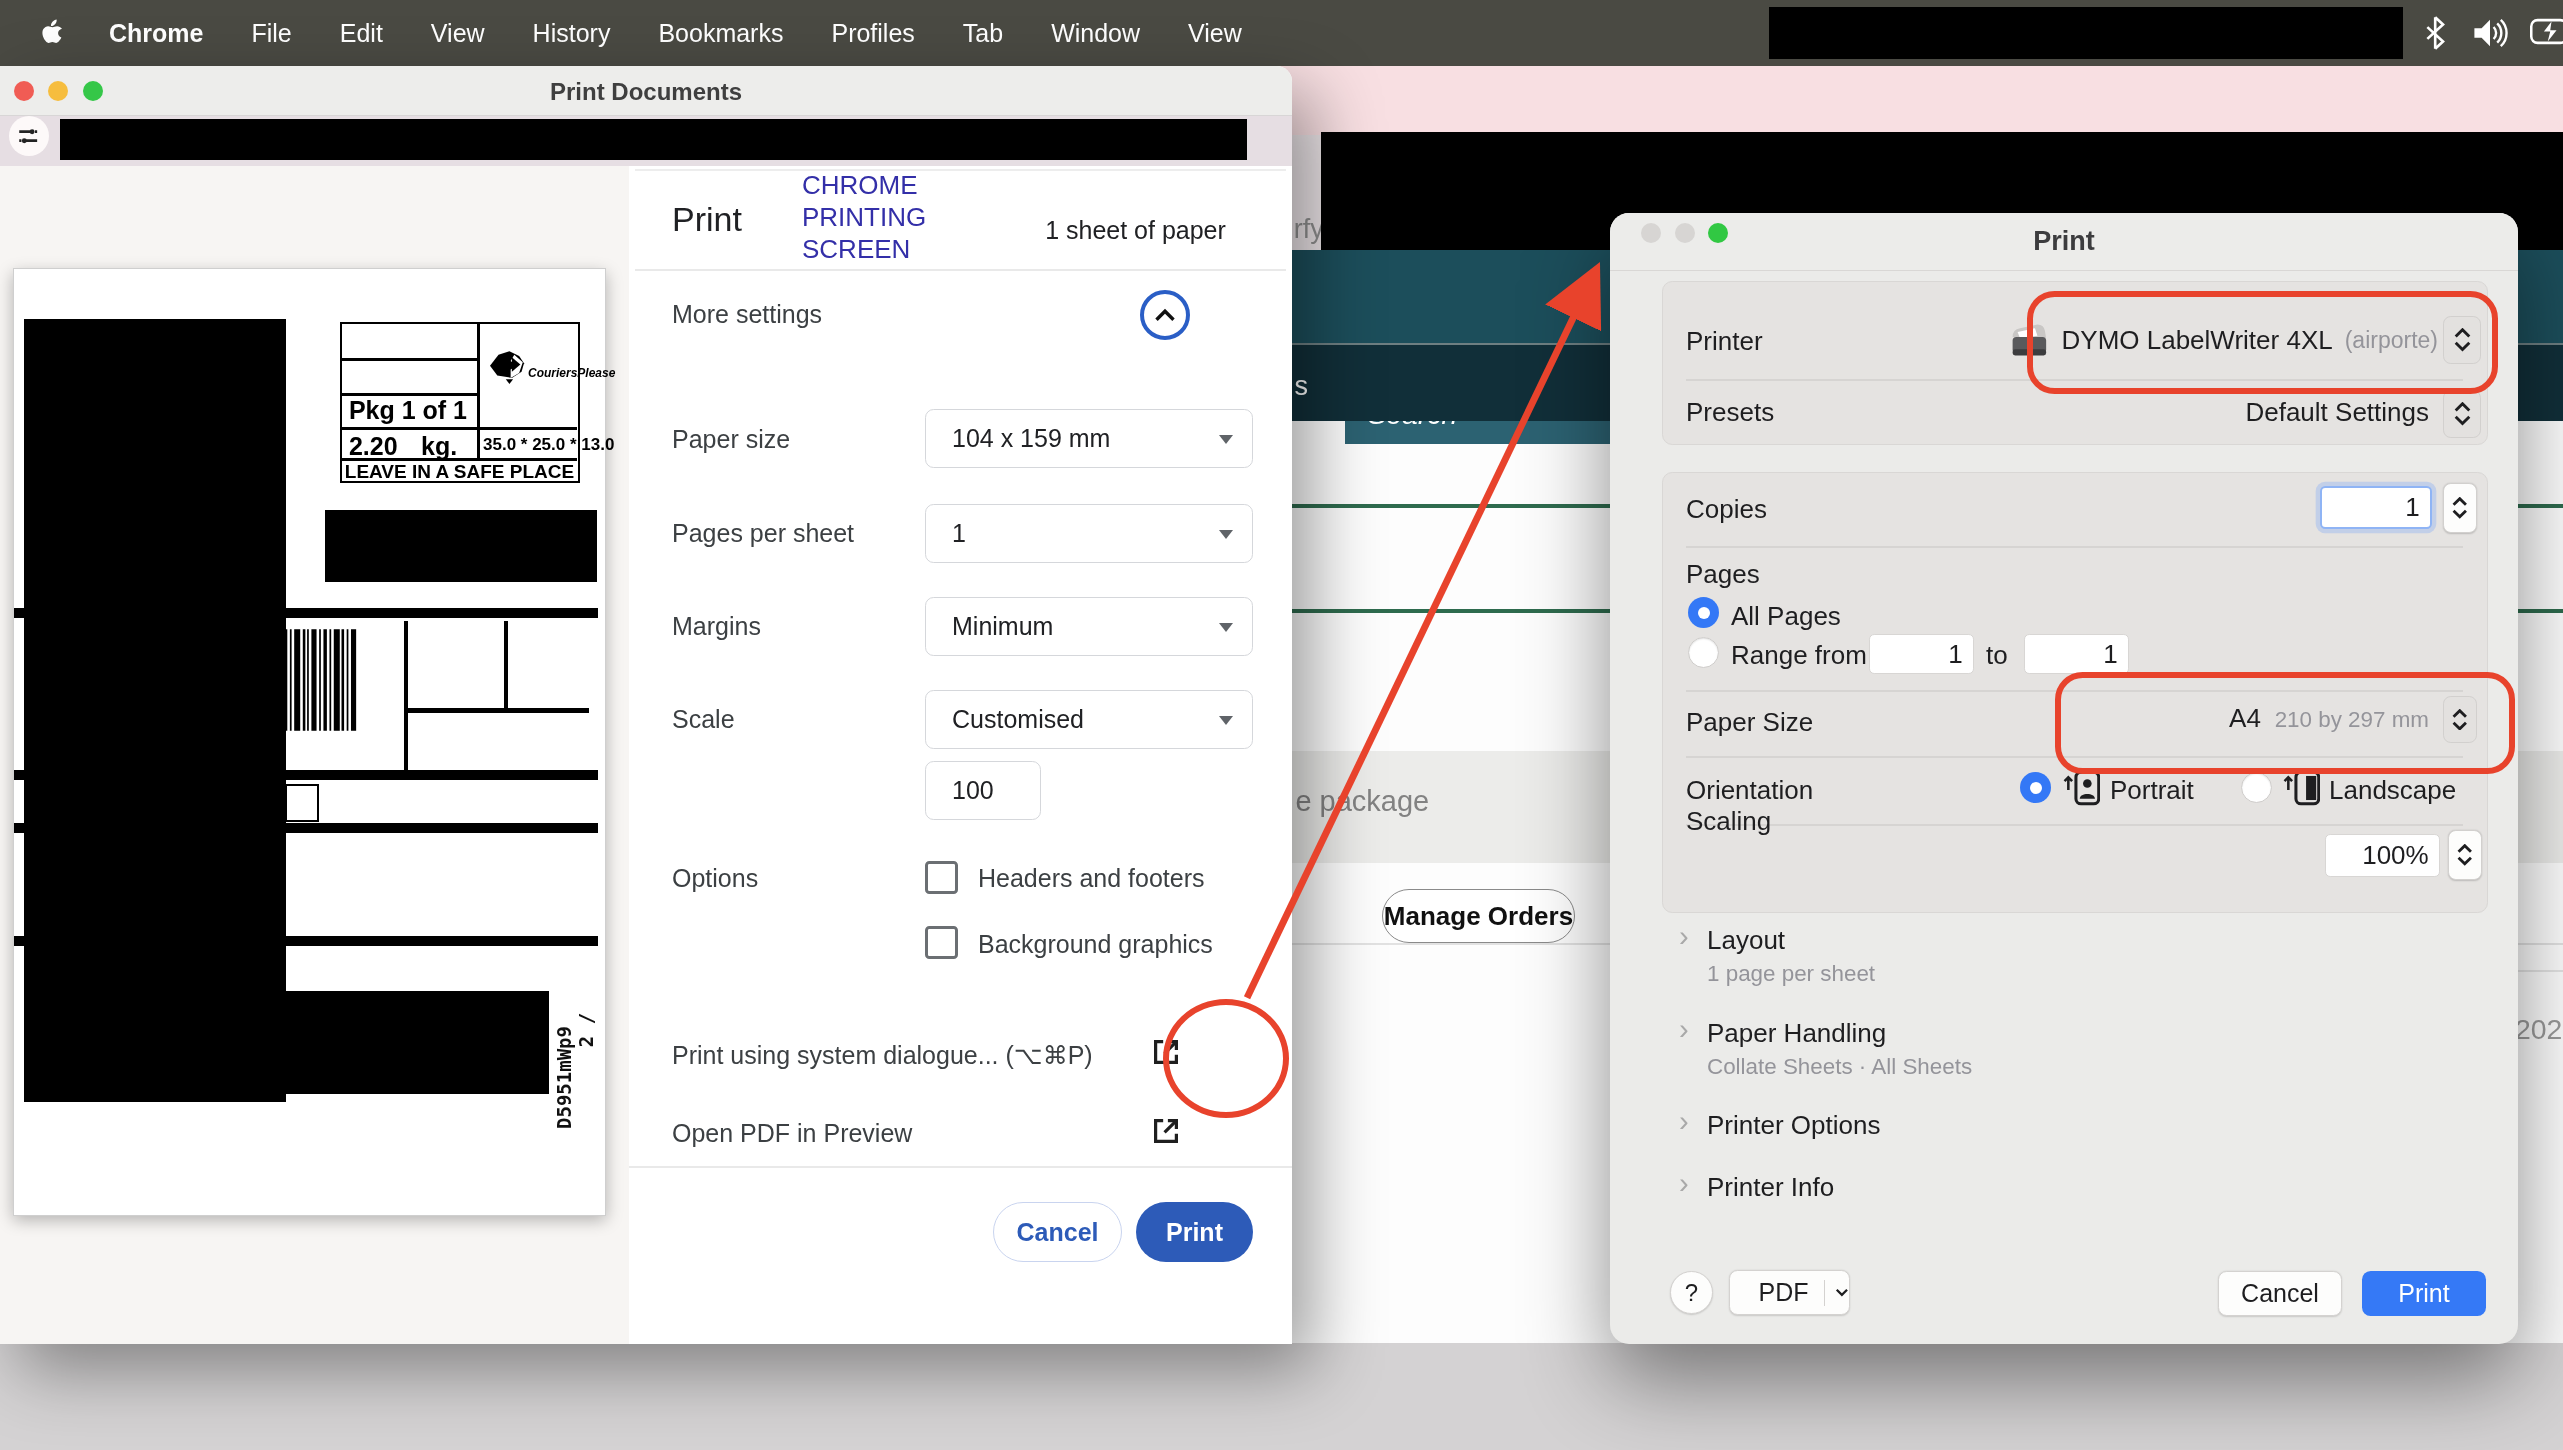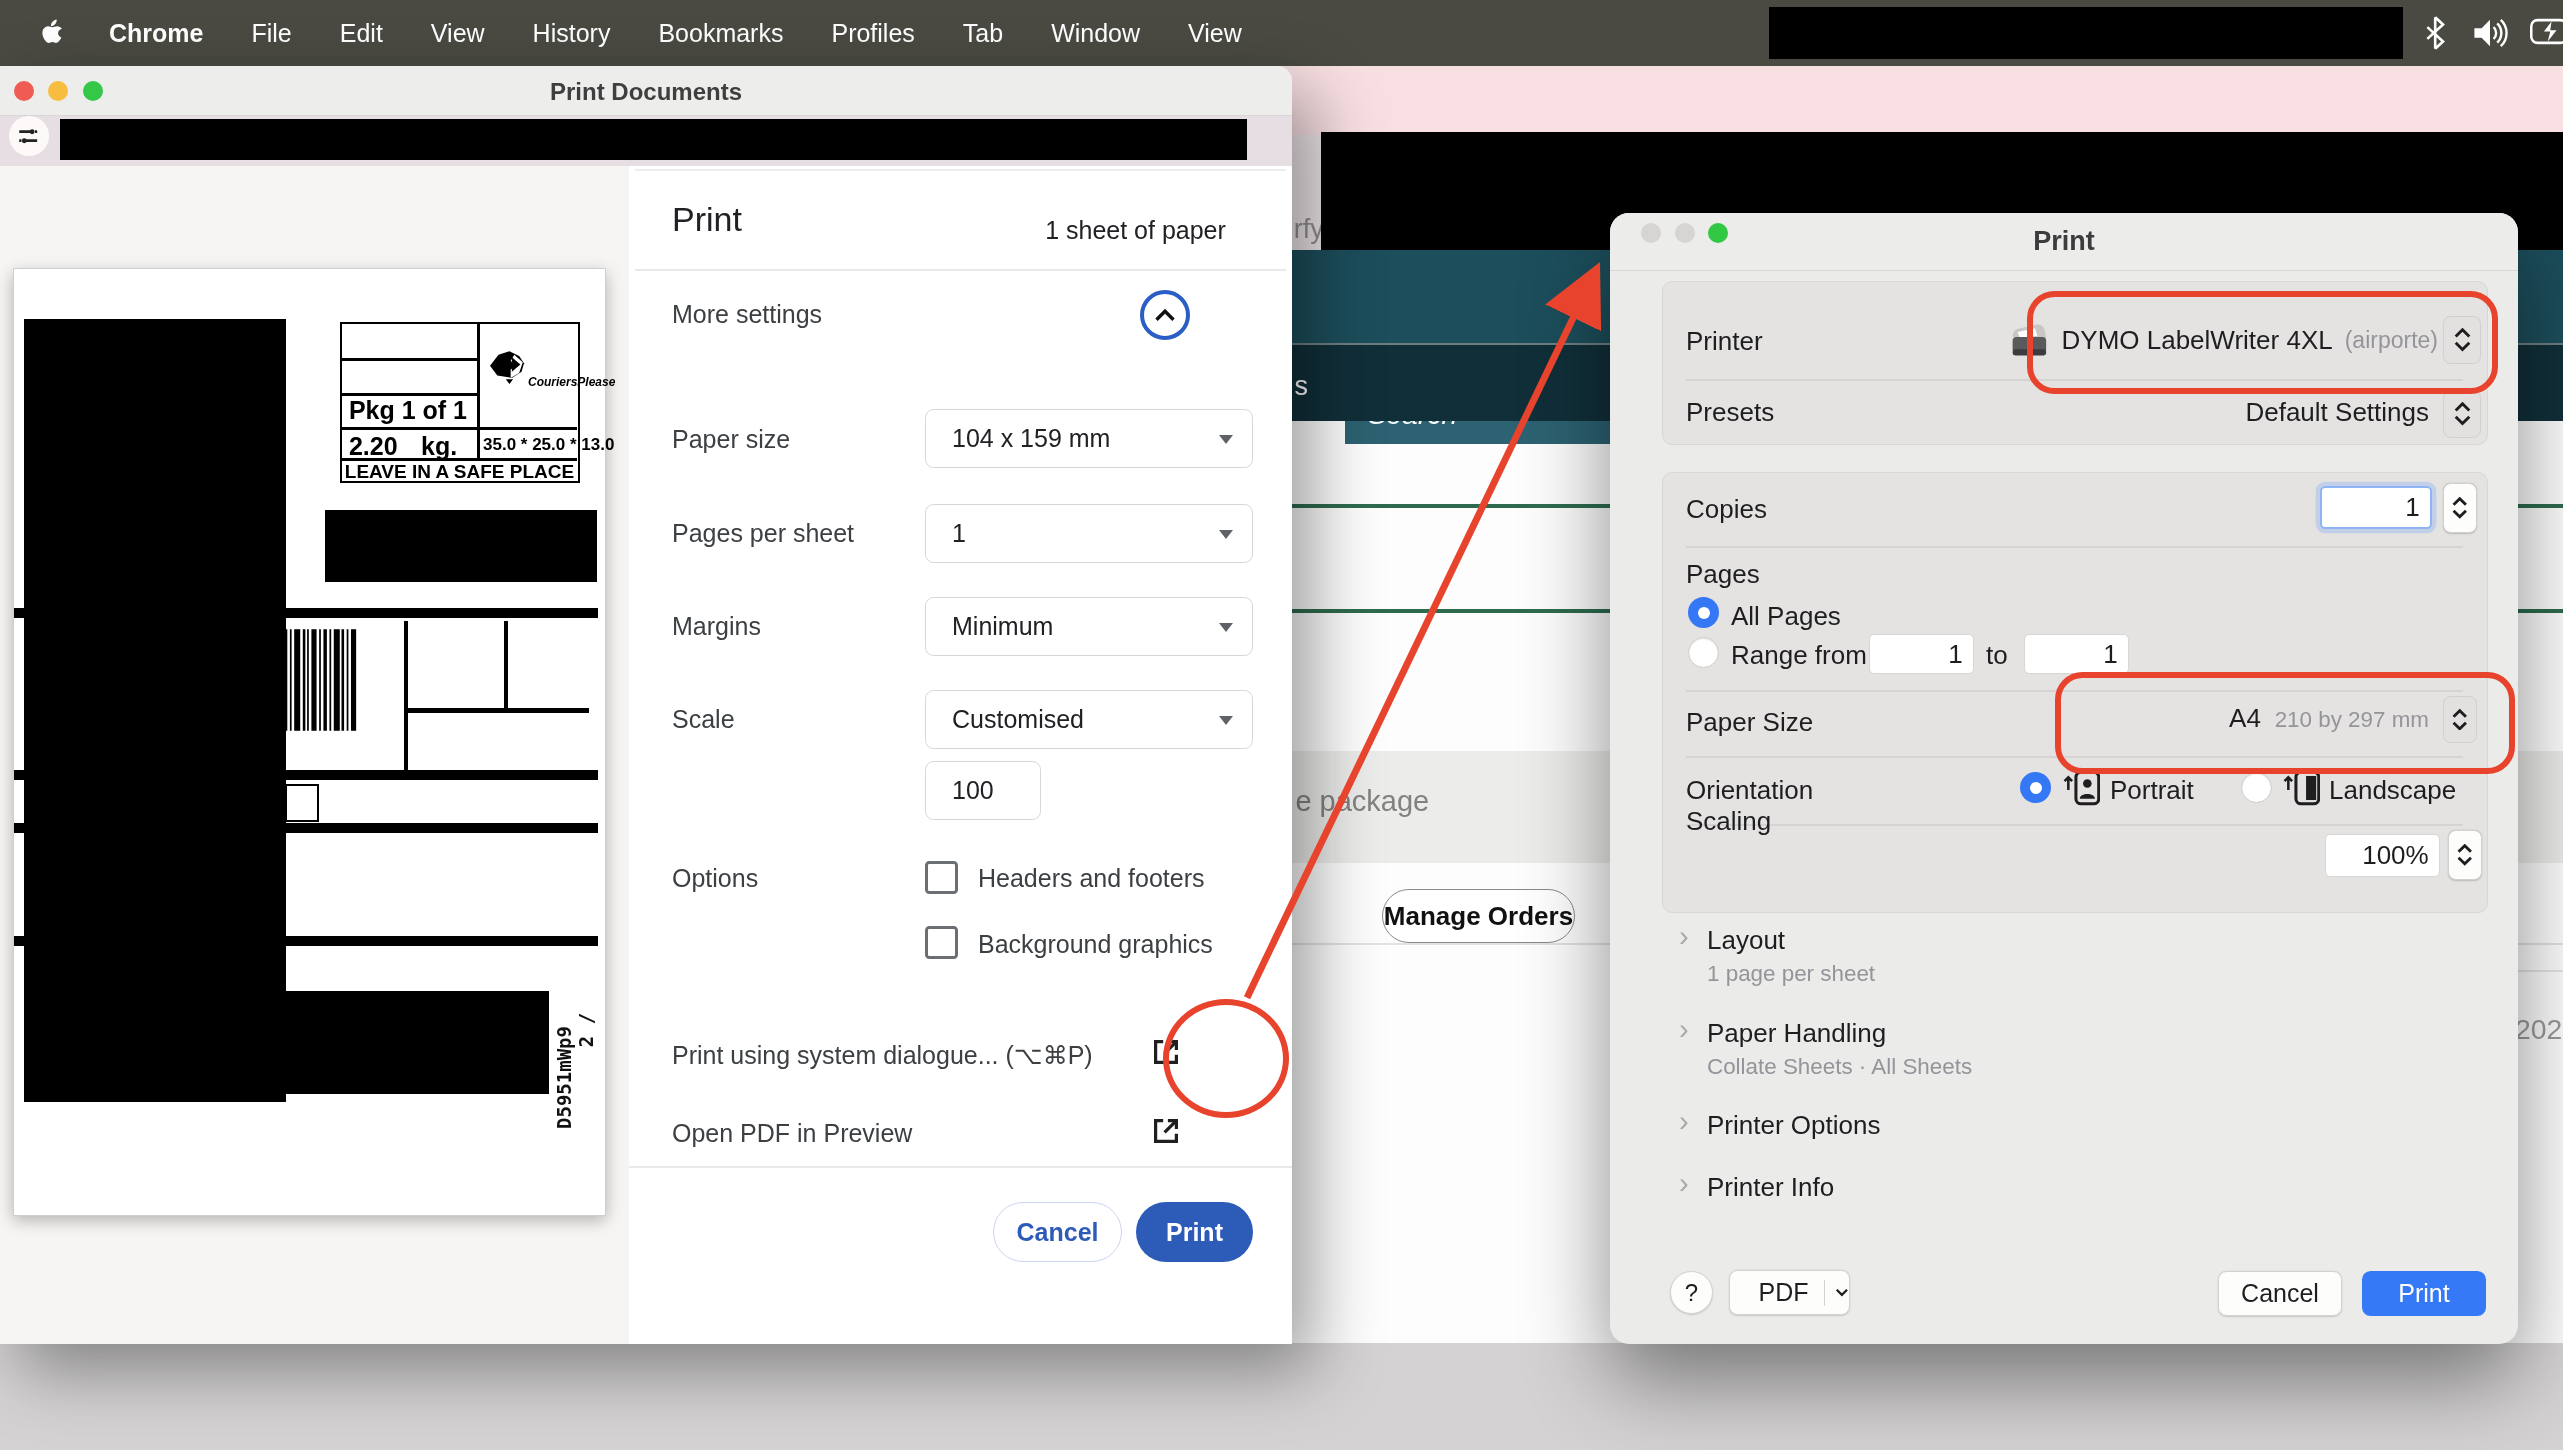--- a/index.html
+++ b/index.html
@@ -168,21 +168,21 @@
         <div class="line" style="left:0;top:69px;width:135px;height:2.6px"></div>
         <div class="lbl-text" style="left:6.9px;top:72px;font-size:25px">Pkg 1   of  1</div>
         <span class="abs" style="left:145px;top:26px">
           <svg width="40" height="34" viewBox="0 0 32 28" fill="#000">
             <path d="M2 13 L9 4 L18 1 L26 5 L30 11 L28 18 L20 23 L8 21 Z"></path>
             <path d="M22 4 L29 10 L26 19 L19 23 L19 16 L24 13 L19 9 Z" fill="#fff"></path>
             <path d="M20 6 L27 12 L20 18 Z"></path>
             <path d="M15 24 l3 4 3 -4 z"></path>
           </svg>
         </span>
-        <div class="lbl-text" style="left:186px;top:51px;font-size:12px;font-style:italic">CouriersPlease</div>
+        <div class="lbl-text" style="left:186px;top:42px;font-size:12px;font-style:italic">CouriersPlease</div>
         <div class="line" style="left:0;top:103px;width:235px;height:2.6px"></div>
         <div class="line" style="left:135px;top:103px;width:2.6px;height:31px"></div>
         <div class="lbl-text" style="left:6.9px;top:108px;font-size:25px">2.20</div>
         <div class="lbl-text" style="left:79px;top:108px;font-size:25px">kg.</div>
         <div class="lbl-text" style="left:141px;top:111px;font-size:17px">35.0 * 25.0 * 13.0</div>
         <div class="line" style="left:0;top:134px;width:235px;height:2.6px"></div>
         <div class="lbl-text" style="left:0;top:137px;width:235px;text-align:center;font-size:19px">LEAVE IN A SAFE PLACE</div>
       </div>
       <div class="blk" style="left:311px;top:241px;width:272px;height:72px"></div>
       <div class="hthick" style="left:0;top:339px;width:584px"></div>
@@ -215,20 +215,21 @@
       <div class="abs" style="left:539px;top:860px;width:198px;transform:rotate(-90deg);transform-origin:0 0;
                   font-family:'DejaVu Sans Mono',monospace;font-weight:bold;font-size:19px;line-height:22.4px;color:#111">
         <div>D5951mWp9</div>
         <div style="text-align:center">2 /</div>
       </div>
     </div>
   </div>
 
   <div class="abs" style="left:635px;top:103px;width:651px;height:1.7px;background:#ededed"></div>
   <div class="abs" style="left:672px;top:134px;font-size:34px;color:#202124">Print</div>
+  <div class="abs" style="left:802px;top:103px;width:181px;font-size:26px;line-height:32px;font-weight:500;color:#332fa8">CHROME PRINTING SCREEN</div>
   <div class="abs" style="left:1017px;top:150px;width:237px;font-size:25px;color:#202124;text-align:center">1 sheet of paper</div>
   <div class="abs" style="left:635px;top:203px;width:651px;height:1.7px;background:#e9e9e9"></div>
 
   <div class="abs plabel" style="left:672px;top:234px">More settings</div>
   <div class="abs" style="left:1140px;top:224px;width:50px;height:50px;border:4.3px solid #2a5ec6;border-radius:50%;box-sizing:border-box;display:flex;align-items:center;justify-content:center">
     <svg width="24" height="17" viewBox="0 0 28 20">
       <path d="M4 15 L14 5 L24 15" stroke="#111" stroke-width="4" fill="none"></path>
     </svg>
   </div>
 

